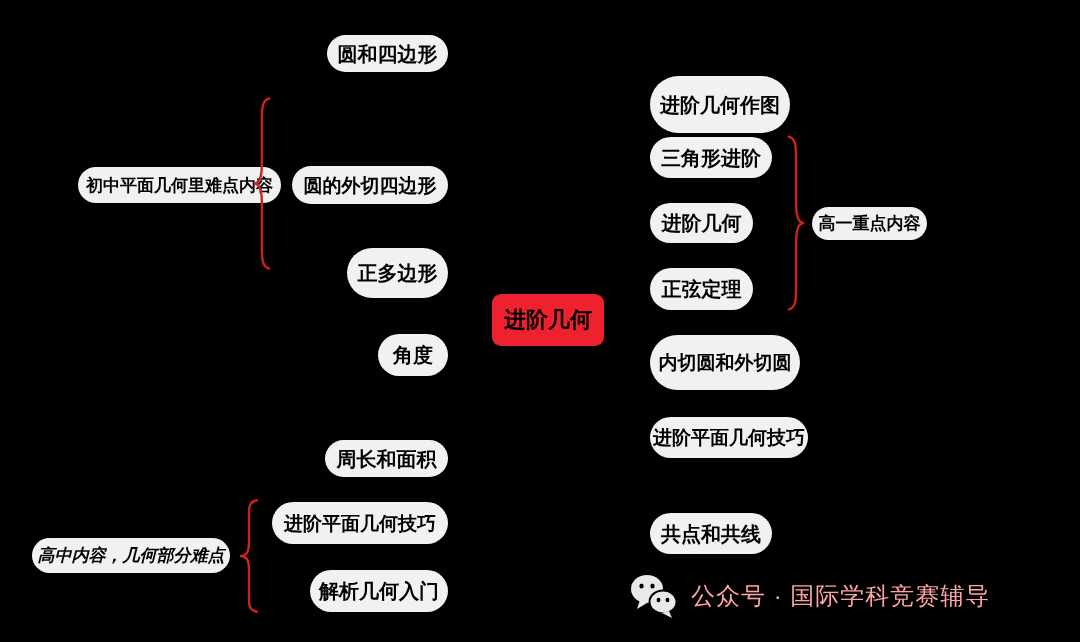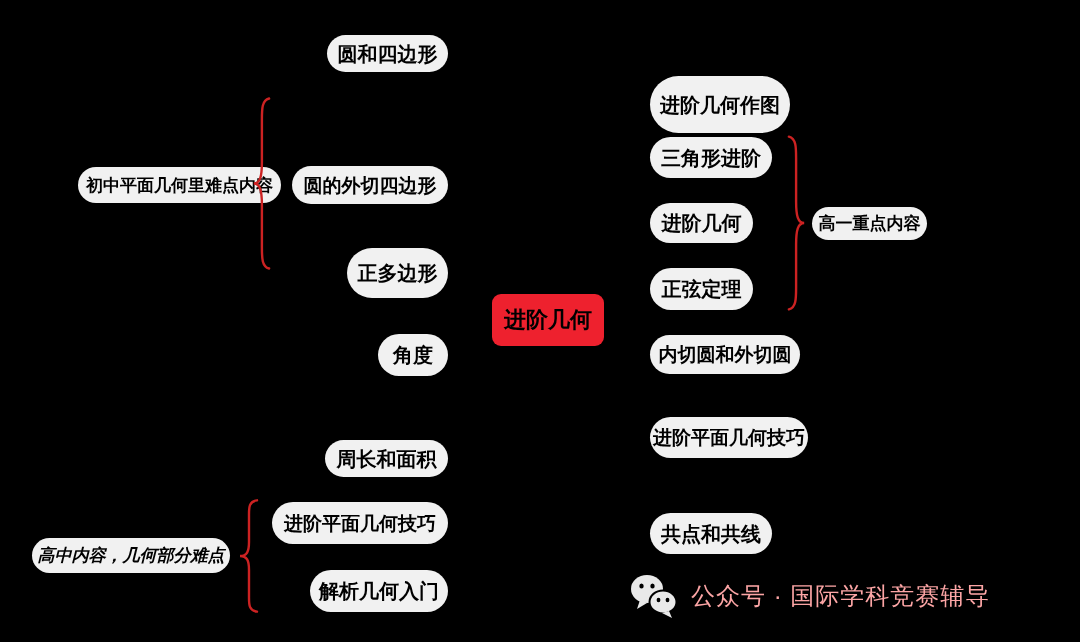--- a/index.html
+++ b/index.html
@@ -38,21 +38,21 @@
   
   .pos-center{left:492px;top:294px;width:112px;height:52px;}
 
   
   .pos-construction{left:650px;top:76px;width:140px;height:57px;text-align:center;}
   .pos-triangle{left:650px;top:137px;width:122px;height:41px;}
   .pos-cosine{left:650px;top:203px;width:103px;height:40px;}
   .pos-sine{left:650px;top:268px;width:103px;height:42px;}
   .pos-grade10-label{left:812px;top:207px;width:115px;height:33px;}
   .pos-brace-grade10{left:788px;top:133px;width:18px;height:180px;}
-  .pos-incircle{left:650px;top:335px;width:150px;height:39px;font-size:19px;text-align:right;}
+  .pos-incircle{left:650px;top:335px;width:150px;height:55px;font-size:19px;text-align:right;}
   .pos-stewart{left:650px;top:417px;width:158px;height:41px;font-size:19px;}
   .pos-concurrency{left:650px;top:513px;width:122px;height:41px;}
 </style>
 </head>
 <body>
 
 <div class="canvas">
 
   <div class="pill pos-circle-quad">圆和四边形</div>
   <div class="pill pos-circumscribed">圆的外切四边形</div>

